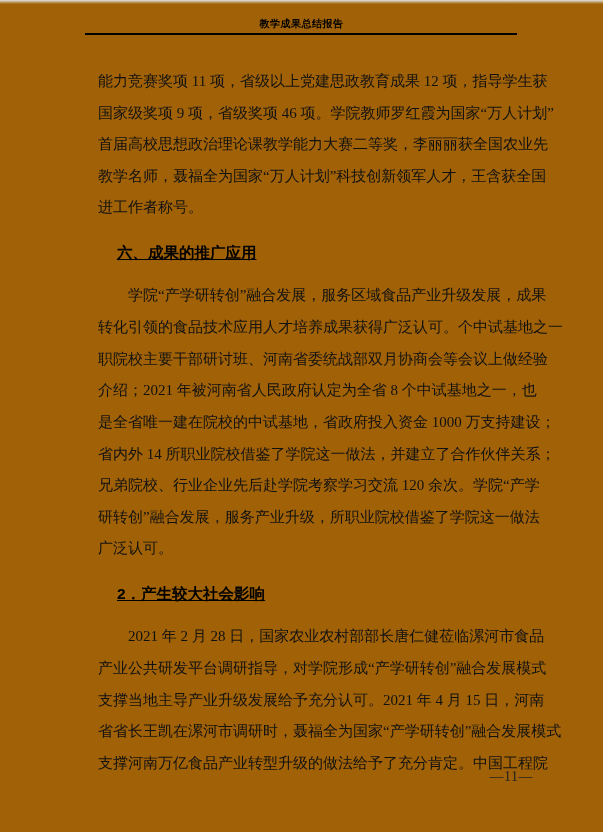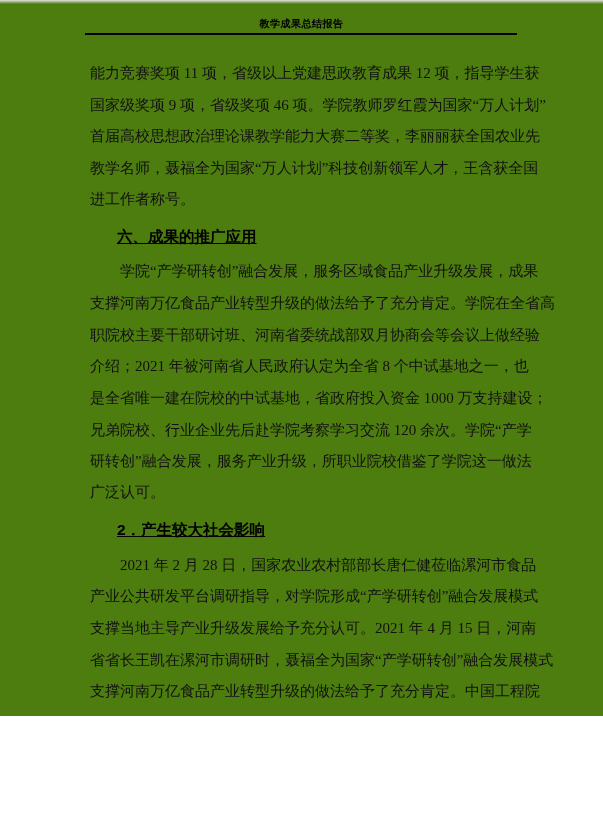--- a/index.html
+++ b/index.html
@@ -3,22 +3,22 @@
 <meta charset="utf-8">
 <style>
   html, body {
     margin: 0;
     padding: 0;
     background: #ffffff;
   }
   .page {
     position: relative;
     width: 603px;
-    height: 716px;
-    background: #4d7c0f;
+    height: 832px;
+    background: #a16207;
     overflow: hidden;
     font-family: "Liberation Serif", "DejaVu Serif", serif;
     color: #111111;
   }
   .page-edge-shade {
     position: absolute;
     top: 0; left: 0; right: 0;
     height: 4px;
     background: linear-gradient(#e3e3e3, rgba(255,255,255,0));
   }
@@ -42,21 +42,21 @@
     background: #000000;
   }
   .doc-body {
     position: absolute;
     top: 54px;
     left: 86px;
     width: 431px;
     font-size: 15px;
     line-height: 31.7px;
   }
-  .paragraph { margin: 4px; }
+  .paragraph { margin: 12px; }
   .line {
     text-align: justify;
     text-align-last: justify;
     text-justify: inter-character;
     white-space: nowrap;
   }
   .line.indent { text-indent: 2em; }
   .line.para-end {
     text-align-last: left;
     white-space: normal;
@@ -95,24 +95,25 @@
       <div class="paragraph">
         <div class="line">能力竞赛奖项 11 项，省级以上党建思政教育成果 12 项，指导学生获</div>
         <div class="line">国家级奖项 9 项，省级奖项 46 项。学院教师罗红霞为国家“万人计划”</div>
         <div class="line">首届高校思想政治理论课教学能力大赛二等奖，李丽丽获全国农业先</div>
         <div class="line">教学名师，聂福全为国家“万人计划”科技创新领军人才，王含获全国</div>
         <div class="line para-end">进工作者称号。</div>
       </div>
       <div class="heading level-1">六、成果的推广应用</div>
       <div class="paragraph">
         <div class="line indent">学院“产学研转创”融合发展，服务区域食品产业升级发展，成果</div>
-        <div class="line">支撑河南万亿食品产业转型升级的做法给予了充分肯定。学院在全省高</div>
+        <div class="line">转化引领的食品技术应用人才培养成果获得广泛认可。个中试基地之一</div>
         <div class="line">职院校主要干部研讨班、河南省委统战部双月协商会等会议上做经验</div>
         <div class="line">介绍；2021 年被河南省人民政府认定为全省 8 个中试基地之一，也</div>
         <div class="line">是全省唯一建在院校的中试基地，省政府投入资金 1000 万支持建设；</div>
+        <div class="line">省内外 14 所职业院校借鉴了学院这一做法，并建立了合作伙伴关系；</div>
         <div class="line">兄弟院校、行业企业先后赴学院考察学习交流 120 余次。学院“产学</div>
         <div class="line">研转创”融合发展，服务产业升级，所职业院校借鉴了学院这一做法</div>
         <div class="line para-end">广泛认可。</div>
       </div>
       <div class="heading level-2">2．产生较大社会影响</div>
       <div class="paragraph">
         <div class="line indent">2021 年 2 月 28 日，国家农业农村部部长唐仁健莅临漯河市食品</div>
         <div class="line">产业公共研发平台调研指导，对学院形成“产学研转创”融合发展模式</div>
         <div class="line">支撑当地主导产业升级发展给予充分认可。2021 年 4 月 15 日，河南</div>
         <div class="line">省省长王凯在漯河市调研时，聂福全为国家“产学研转创”融合发展模式</div>

